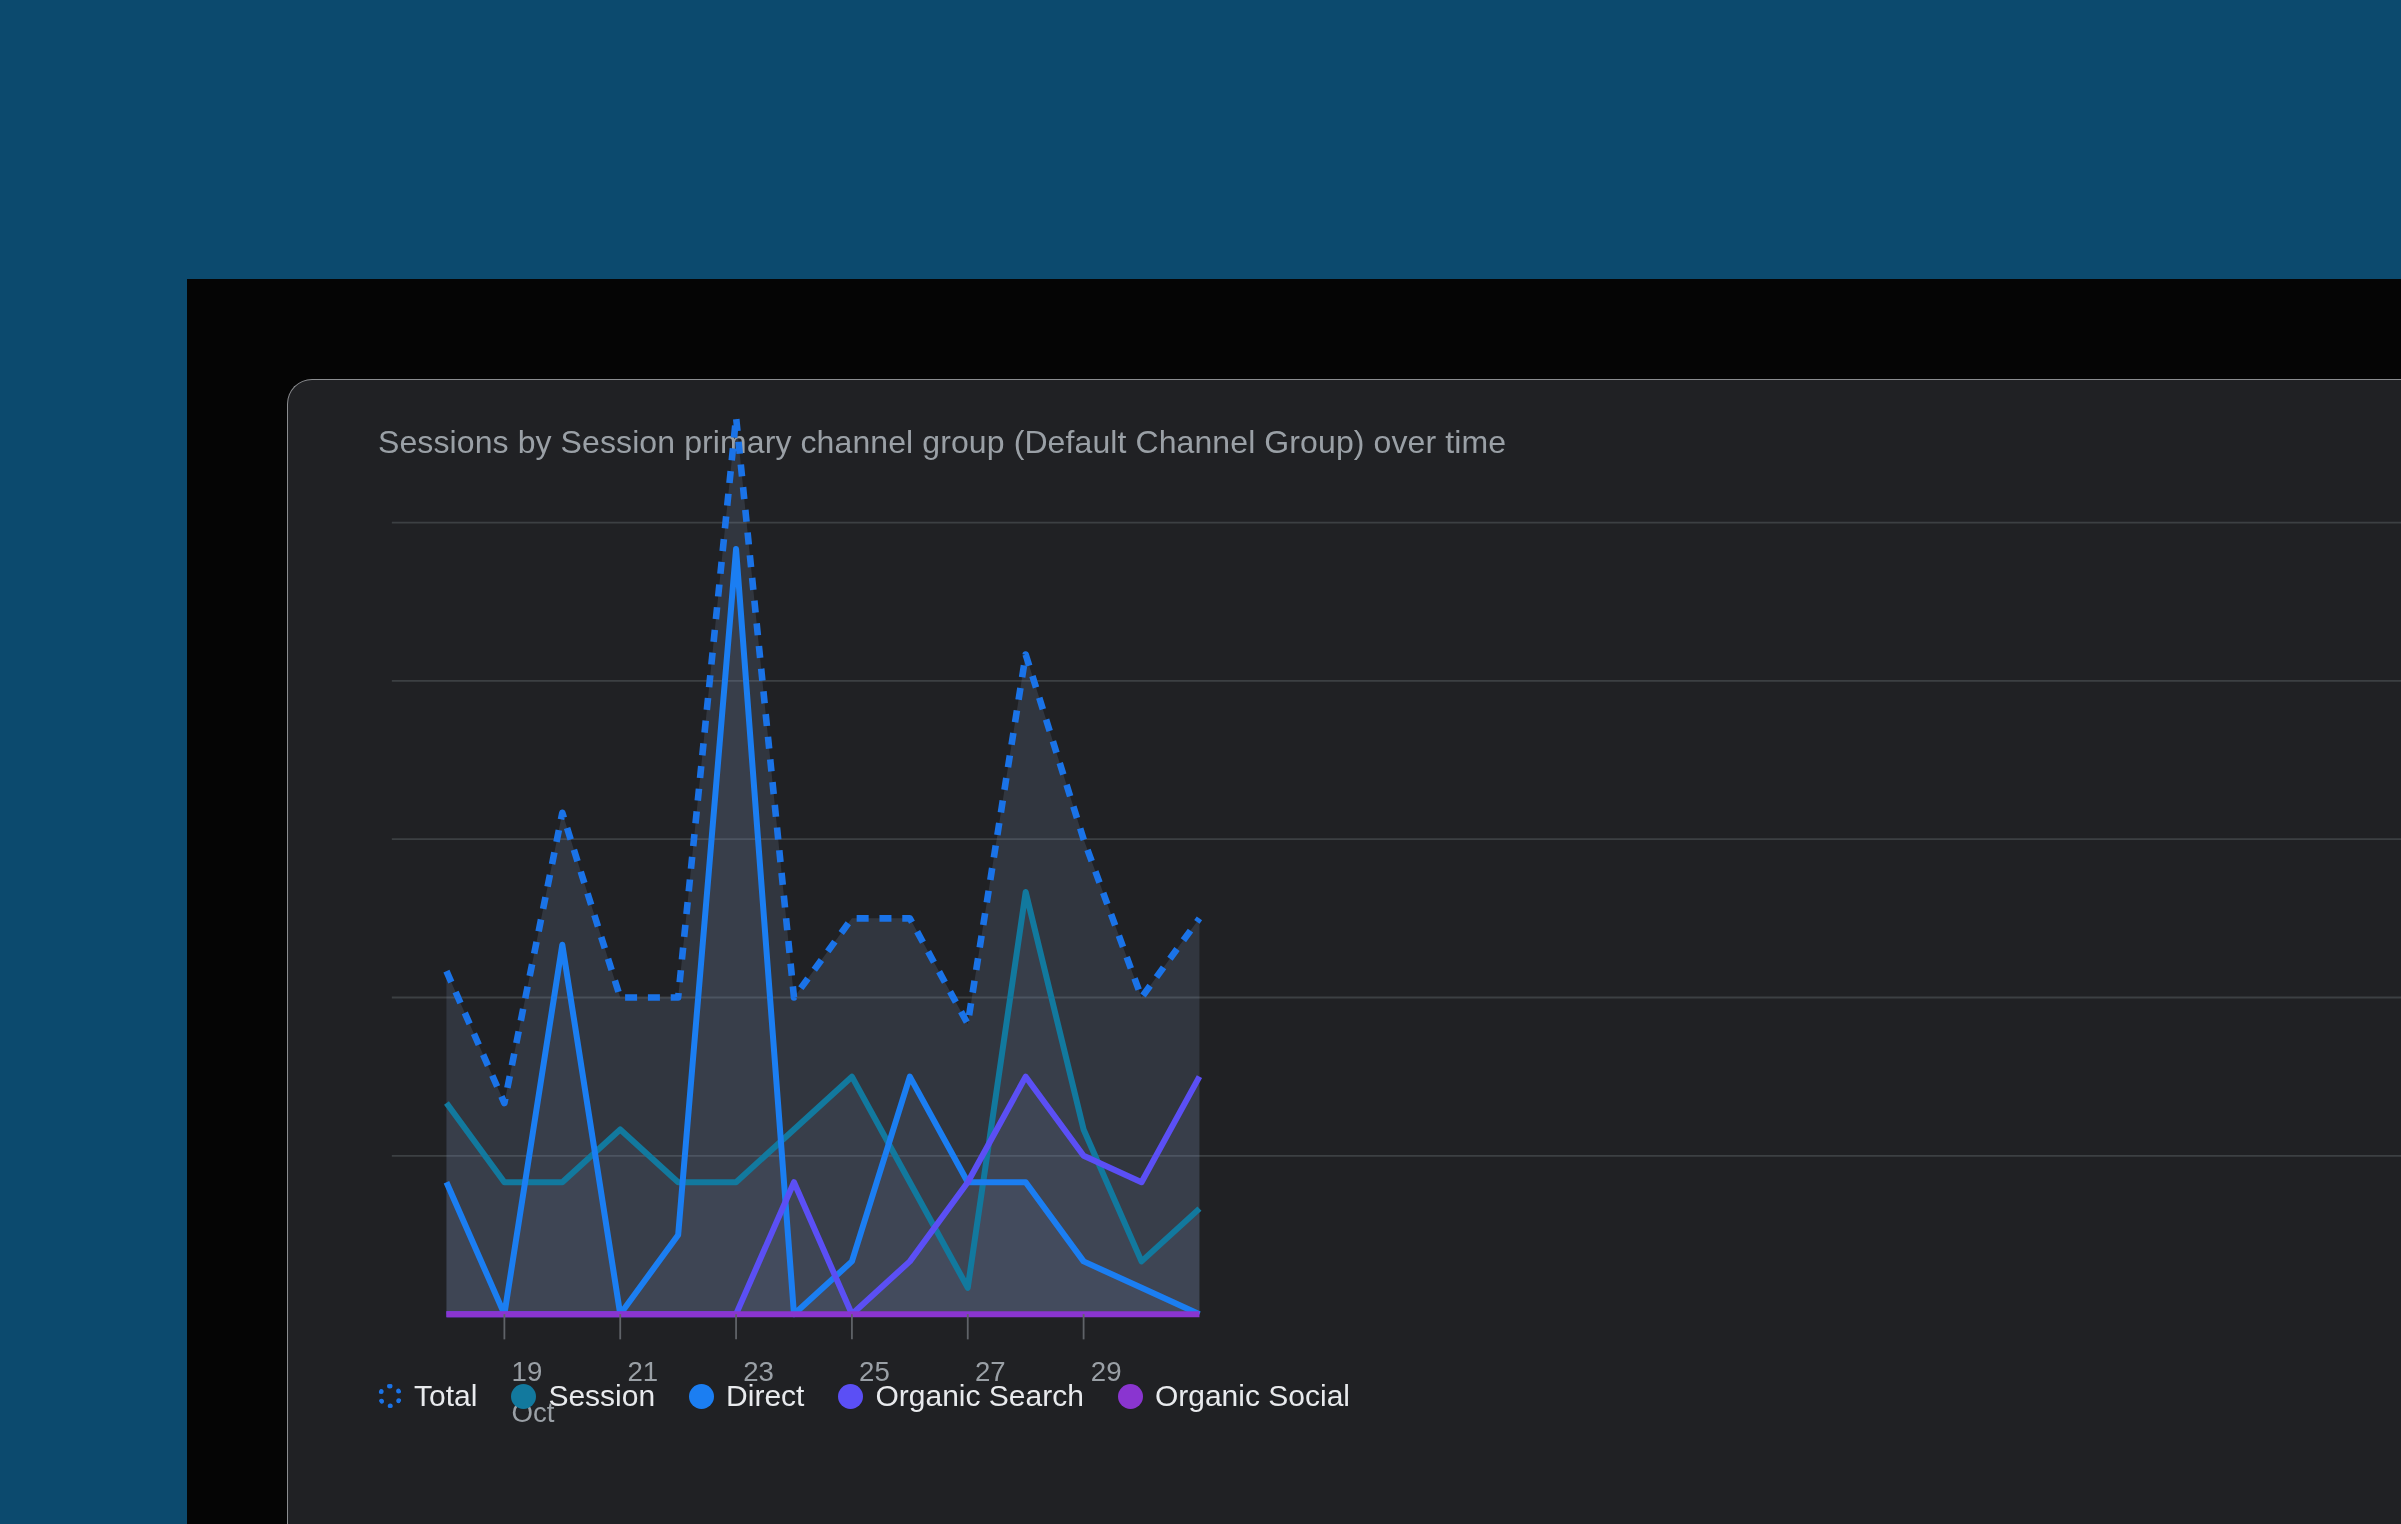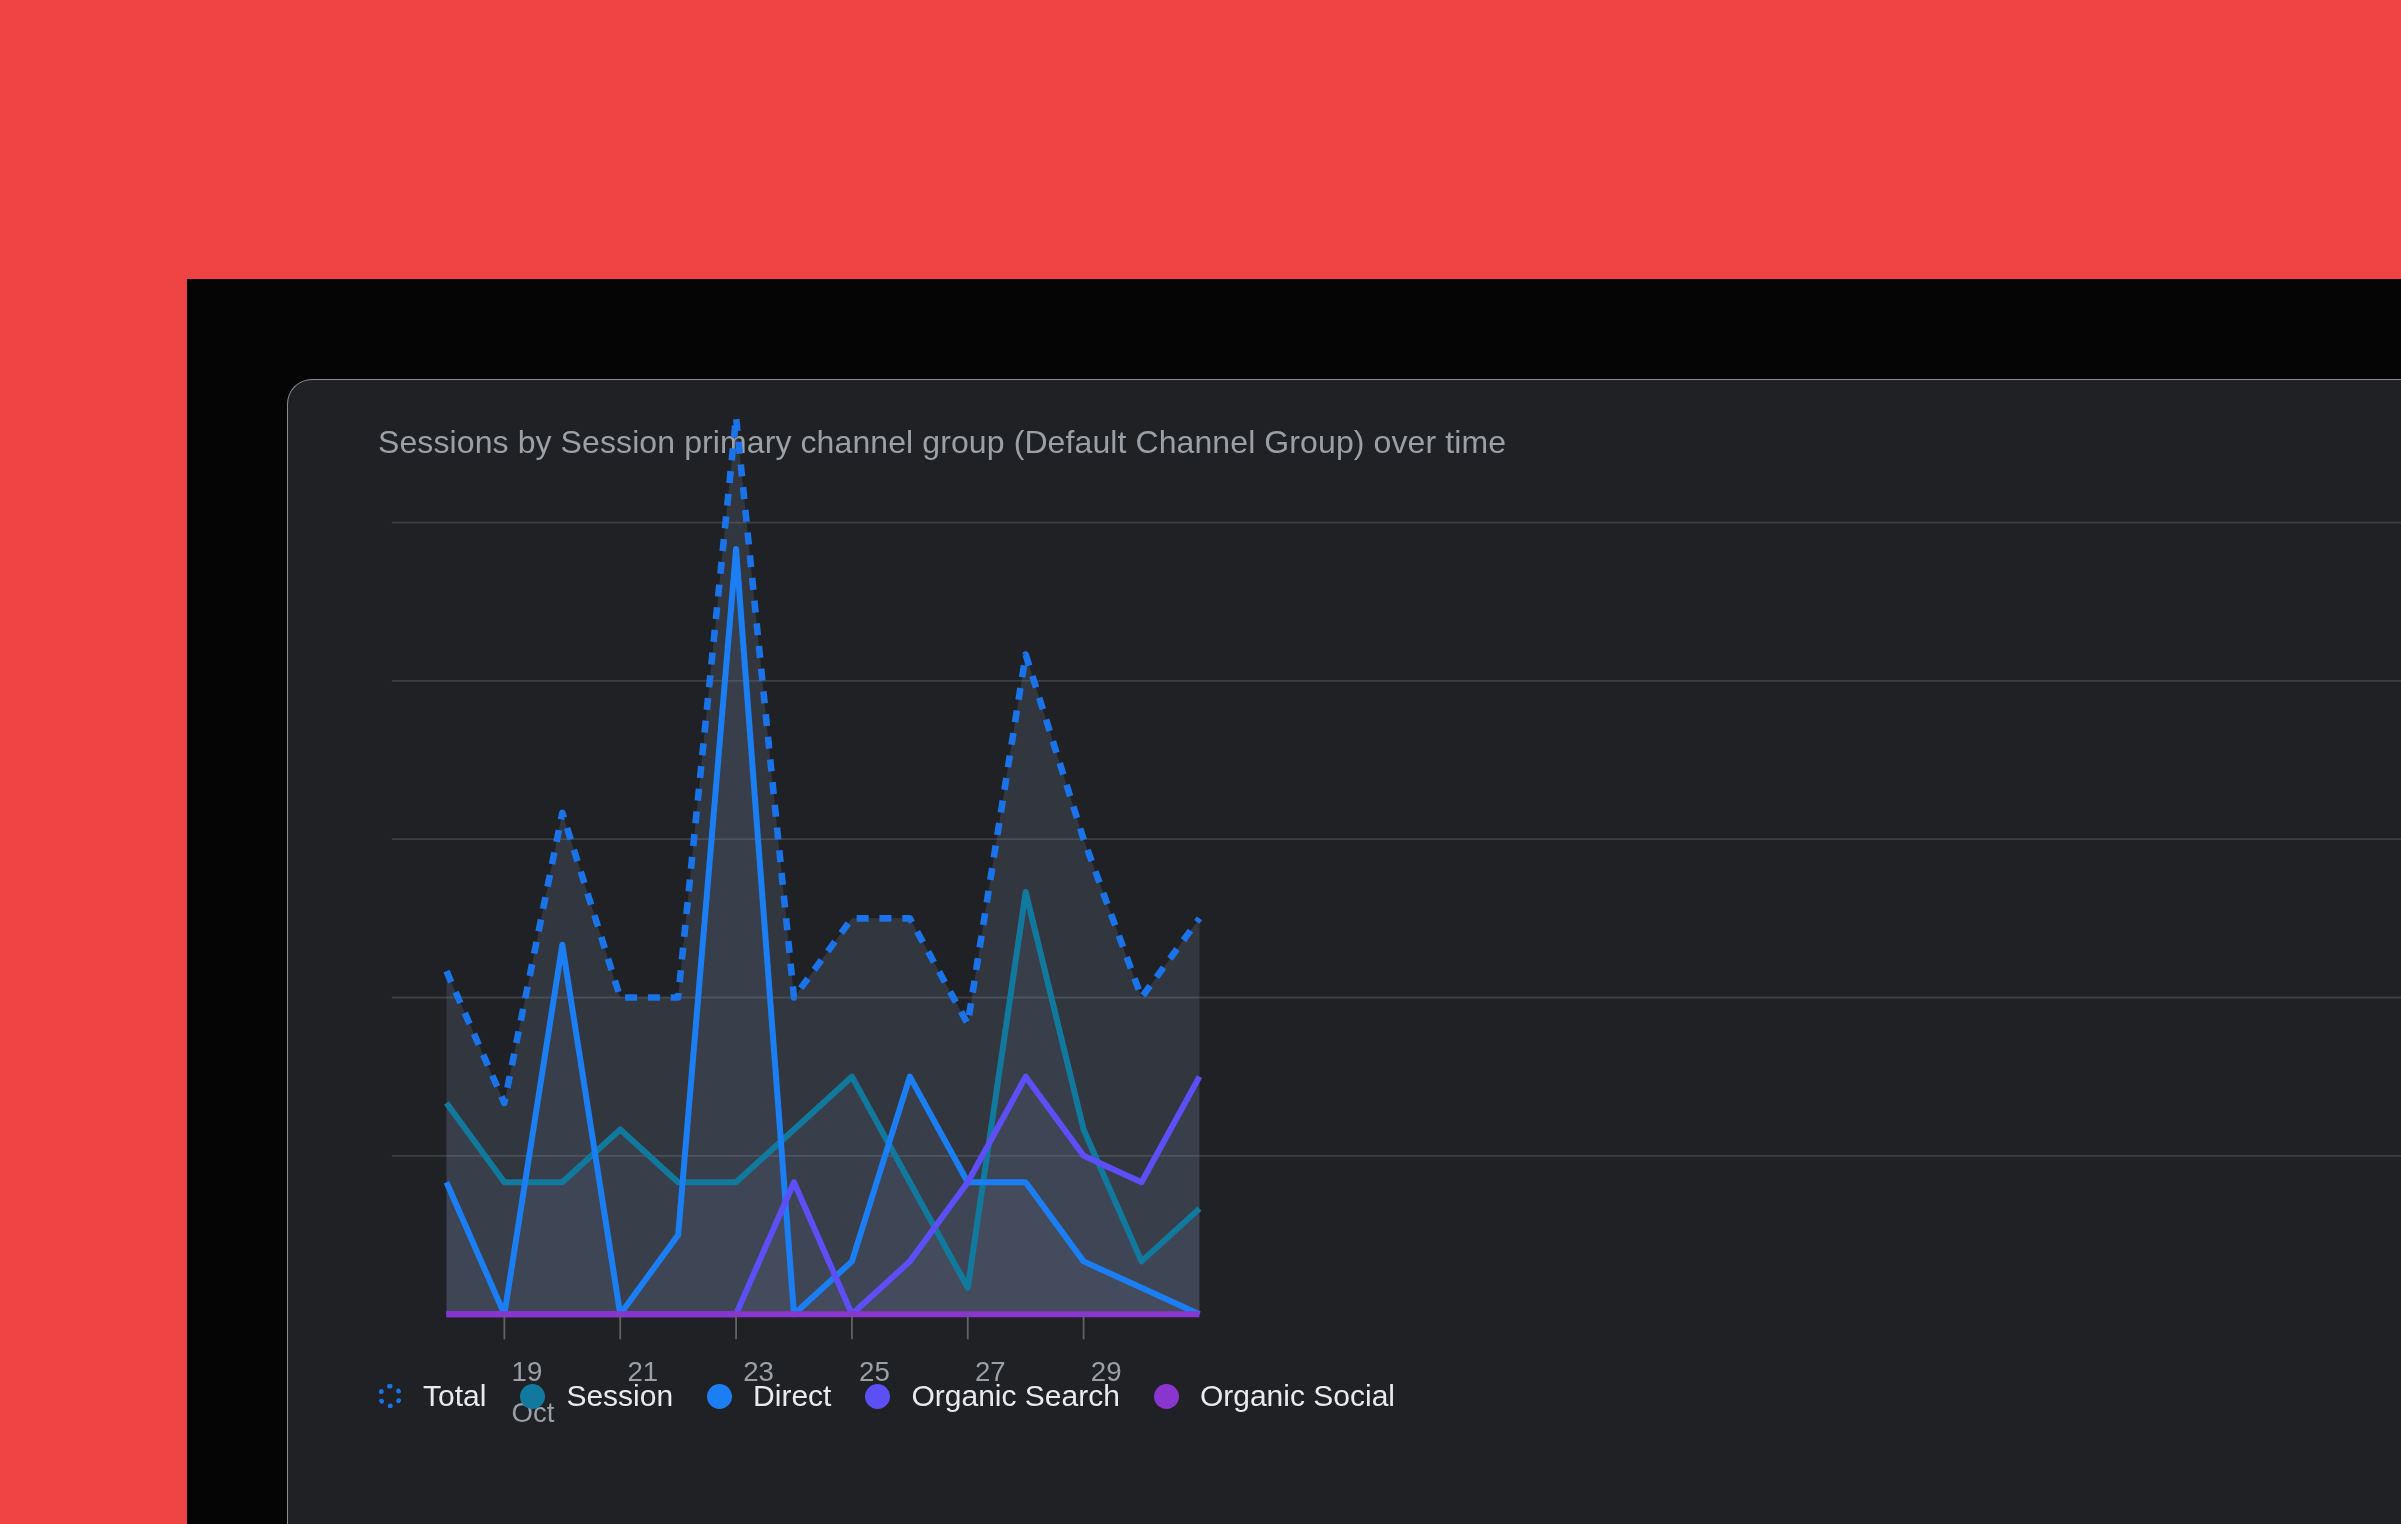--- a/index.html
+++ b/index.html
@@ -2,21 +2,21 @@
 <html style="font-size:9.6px"><head>
 <meta charset="utf-8">
 <title>Sessions by channel group</title>
 <style>
   html,body{margin:0;padding:0;background:#000;}
   body{
     width:2401px;height:1525px;overflow:hidden;
     font-family:"Liberation Sans","DejaVu Sans",sans-serif;
     -webkit-font-smoothing:antialiased;
   }
-  #root{position:relative;width:2401px;height:1525px;background:#ef4444;}
+  #root{position:relative;width:2401px;height:1525px;background:#0c4a6e;}
 
   
   .panel{
     position:absolute;left:187px;top:279px;width:2214px;height:1246px;
     background:#050505;
   }
 
   
   .card{
     position:absolute;left:287px;top:379px;width:2114px;height:1145px;
@@ -47,21 +47,20 @@
 
   
   .legend{
     position:absolute;left:90px;top:1001px;
     display:flex;align-items:center;gap:0px;
     white-space:nowrap;
   }
   .legend-item{
     display:flex;align-items:center;
     margin-right:34px;
-    gap:9px;
   }
   .legend-swatch{
     width:25px;height:25px;border-radius:50%;
     margin-right:12px;flex:0 0 auto;
   }
   .legend-swatch.dotted{
     background:transparent;
     border:5.4px dotted #1a73e8;
     width:24px;height:24px;box-sizing:border-box;
   }

